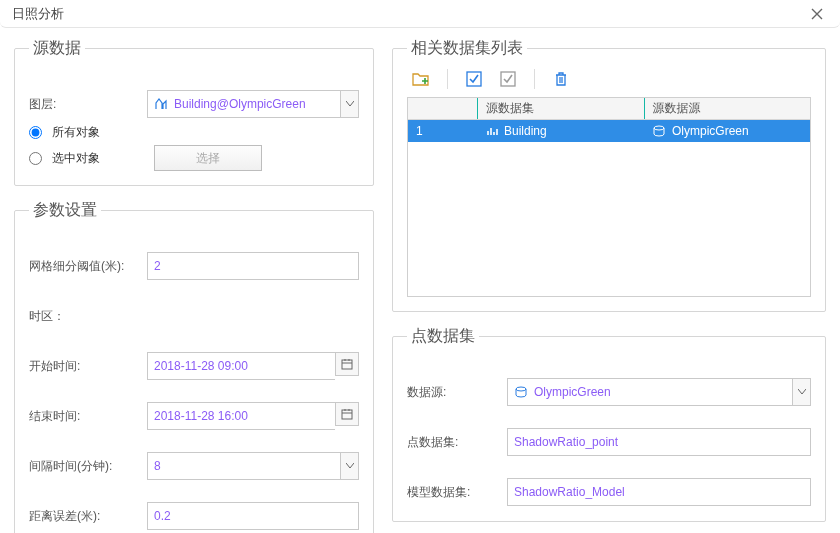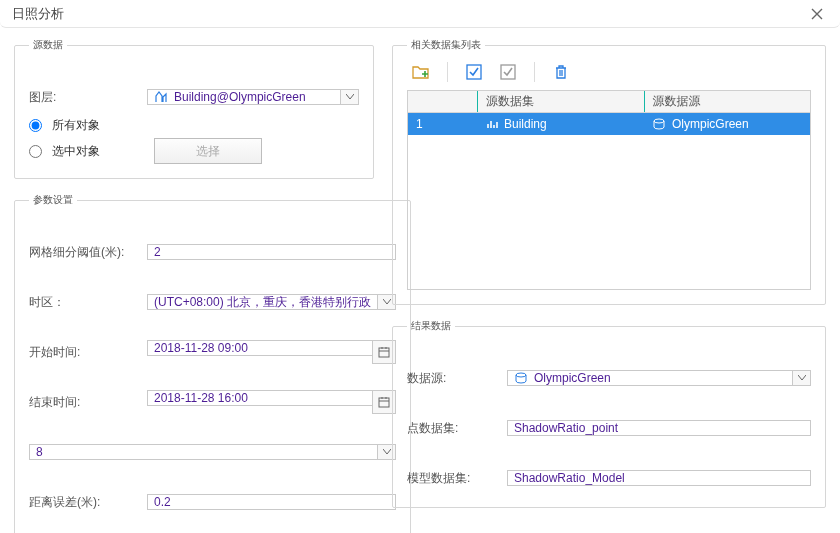--- a/index.html
+++ b/index.html
@@ -35,44 +35,44 @@
   .col-right { flex: 1; }
   fieldset {
     border: 1px solid #d6d6d6;
     border-radius: 2px;
     margin: 0 0 14px 0;
     padding: 10px 14px 14px 14px;
   }
   legend {
     padding: 0 4px;
     color: #555;
-    font-size: 10px;
+    font-size: 16px;
   }
   .row {
     display: flex;
     align-items: center;
     min-height: 30px;
     margin-top: 20px;
   }
   .row .label {
     width: 118px;
     color: #555;
   }
   .ctrl {
     flex: 1;
     display: flex;
     align-items: center;
   }
   input[type=text], .combo, .combo-inner {
-    height: 16px;
+    height: 28px;
     border: 1px solid #c9c9c9;
     background: #fff;
     padding: 0 6px;
     font-size: 12px;
-    color: #4c1d95;
+    color: #8b5cf6;
     width: 100%;
   }
   .combo {
     display: flex;
     align-items: center;
     padding: 0;
   }
   .combo .combo-text {
     flex: 1;
     padding: 0 6px;
@@ -223,32 +223,20 @@
 
       <div class="row">
         <div class="label">网格细分阈值(米):</div>
         <div class="ctrl">
             <input type="text" value="2" style="">
           </div>
       </div>
 
       <div class="row">
         <div class="label">时区：</div>
-        <div class="ctrl">
-          <div class="combo">
-            <div class="combo-text">
-                <span>(UTC+08:00) 北京，重庆，香港特别行政</span>
-              </div>
-            <div class="caret">
-              <svg width="8" height="6" viewBox="0 0 8 6">
-                  <path d="M0 0 L4 5 L8 0" stroke="#666" fill="none"></path>
-                </svg>
-            </div>
-          </div>
-        </div>
       </div>
 
       <div class="row">
         <div class="label">开始时间:</div>
         <div class="ctrl">
           <div class="datetime">
             <input type="text" value="2018-11-28 09:00" style="">
             <div class="cal-btn">
               <svg width="12" height="12" viewBox="0 0 12 12">
                   <rect x="1" y="2" width="10" height="9" fill="none" stroke="#666"></rect>
@@ -272,20 +260,21 @@
                   <line x1="1" y1="5" x2="11" y2="5" stroke="#666"></line>
                   <line x1="4" y1="1" x2="4" y2="3" stroke="#666"></line>
                   <line x1="8" y1="1" x2="8" y2="3" stroke="#666"></line>
                 </svg>
             </div>
           </div>
         </div>
       </div>
 
       <div class="row">
+        <div class="label">间隔时间(分钟):</div>
         <div class="ctrl">
           <div class="combo">
             <div class="combo-text">
                 <span>8</span>
               </div>
             <div class="caret">
               <svg width="8" height="6" viewBox="0 0 8 6">
                   <path d="M0 0 L4 5 L8 0" stroke="#666" fill="none"></path>
                 </svg>
             </div>
@@ -362,21 +351,21 @@
                   </svg>
                 </span>
                 <span>OlympicGreen</span>
               </div>
             </div>
           </div>
       </div>
     </fieldset>
 
     <fieldset>
-      <legend>结果数据</legend>
+      <legend>点数据集</legend>
       <div class="row">
         <div class="label" style="width:100px;">数据源:</div>
         <div class="ctrl">
           <div class="combo">
             <div class="combo-text">
               <span class="mini-icon">
                 <svg width="14" height="12" viewBox="0 0 14 12">
                     <ellipse cx="7" cy="3" rx="5" ry="2" fill="none" stroke="#2a7de1"></ellipse>
                     <path d="M2 3 L2 9 A5 2 0 0 0 12 9 L12 3" fill="none" stroke="#2a7de1"></path>
                   </svg>

